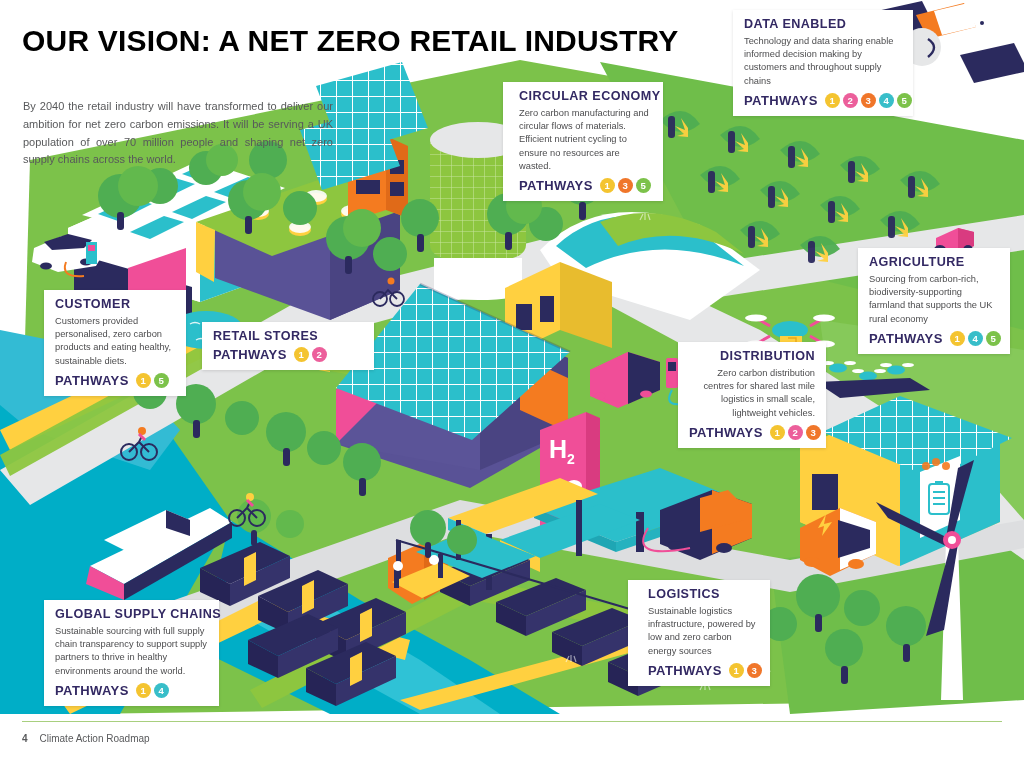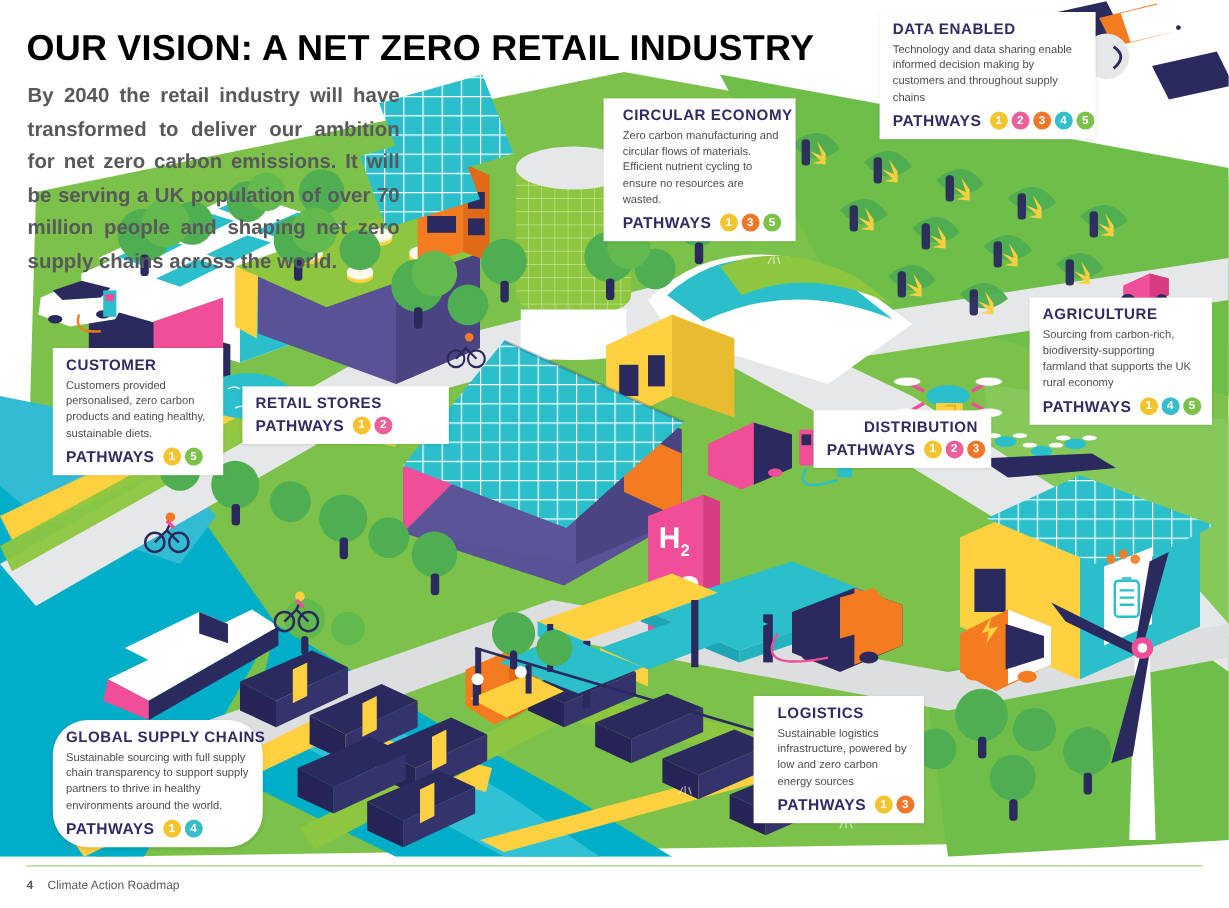--- a/index.html
+++ b/index.html
@@ -22,27 +22,26 @@
     position: absolute;
     left: 22px; top: 24px;
     font-size: 30px;
     font-weight: bold;
     letter-spacing: 0.2px;
     color: #000000;
     white-space: nowrap;
   }
   #intro {
     position: absolute;
-    left: 23px; top: 66px;
+    left: 23px; top: 98px;
     width: 310px;
-    font-size: 17px;
+    font-size: 11px;
     line-height: 1.62;
     color: #58595b;
     text-align: justify;
-    font-weight: bold;
   }
 
   
   #art {
     position: absolute;
     left: 0; top: 0;
     width: 1024px; height: 714px;
   }
   #art svg { display: block; }
 
@@ -90,21 +89,21 @@
   }
 
   
   #callout-data-enabled   { left: 733px; top: 10px;  width: 180px; }
   #callout-circular       { left: 503px; top: 82px;  width: 160px; padding-left: 16px; }
   #callout-agriculture    { left: 858px; top: 248px; width: 152px; }
   #callout-customer       { left: 44px;  top: 290px; width: 142px; }
   #callout-retail-stores  { left: 202px; top: 322px; width: 172px; }
   #callout-distribution   { left: 678px; top: 342px; width: 148px; text-align: right; }
   #callout-logistics      { left: 628px; top: 580px; width: 142px; padding-left: 20px; }
-  #callout-global-supply  { left: 44px;  top: 600px; width: 175px; border-radius: 29px; }
+  #callout-global-supply  { left: 44px;  top: 600px; width: 175px; }
 
   
   #footer-rule {
     position: absolute;
     left: 22px; top: 721px;
     width: 980px; height: 1px;
     background: #a8cf7e;
   }
   #footer {
     position: absolute;
@@ -725,20 +724,21 @@
       <span class="plabel">PATHWAYS</span>
       <span class="badges" style="display:flex;gap:3px;">
           <span class="badge" style="background: rgb(244, 196, 48);">1</span>
           <span class="badge" style="background: rgb(236, 95, 155);">2</span>
         </span>
     </div>
   </div>
 
   <div class="callout" id="callout-distribution">
     <div class="c-title">DISTRIBUTION</div>
+    <div class="c-body">Zero carbon distribution centres for shared last mile logistics in small scale, lightweight vehicles.</div>
     <div class="pathrow">
       <span class="plabel">PATHWAYS</span>
       <span class="badges" style="display:flex;gap:3px;">
           <span class="badge" style="background: rgb(244, 196, 48);">1</span>
           <span class="badge" style="background: rgb(236, 95, 155);">2</span>
           <span class="badge" style="background: rgb(240, 118, 42);">3</span>
         </span>
     </div>
   </div>
 

